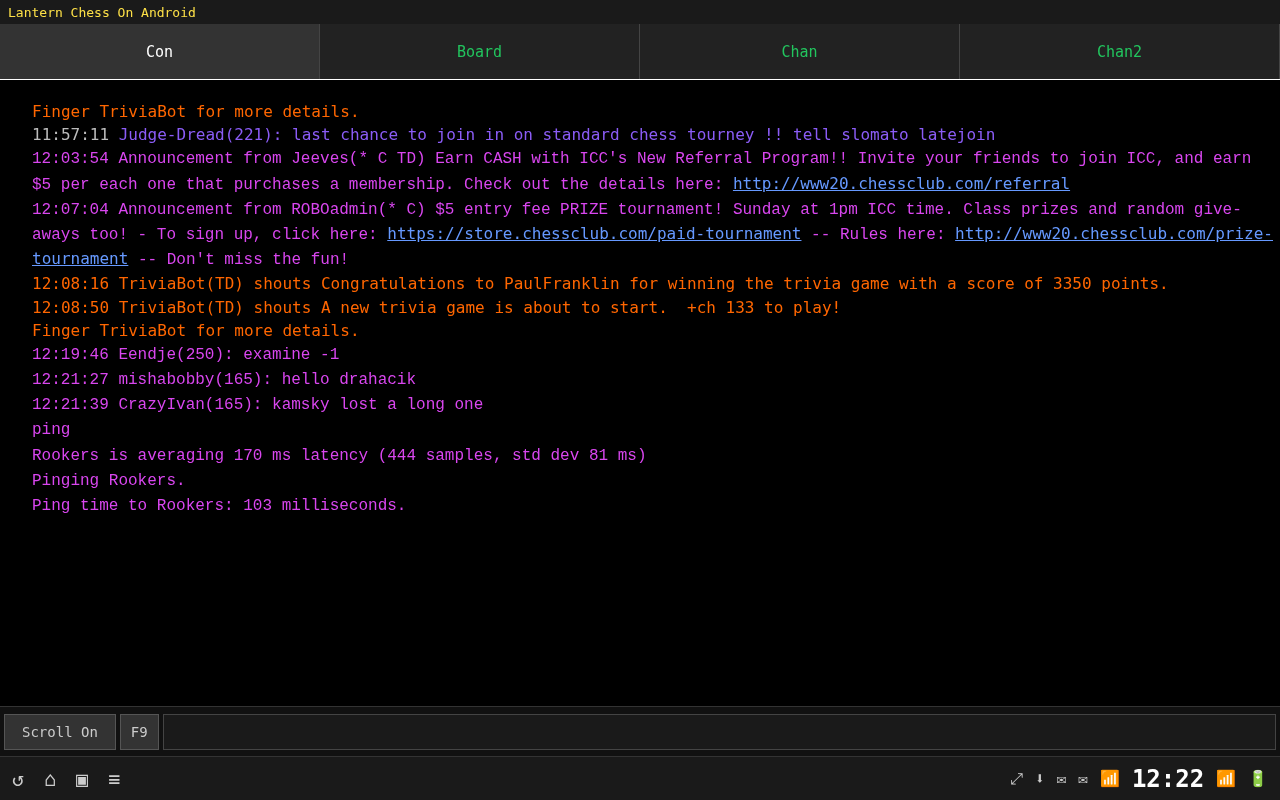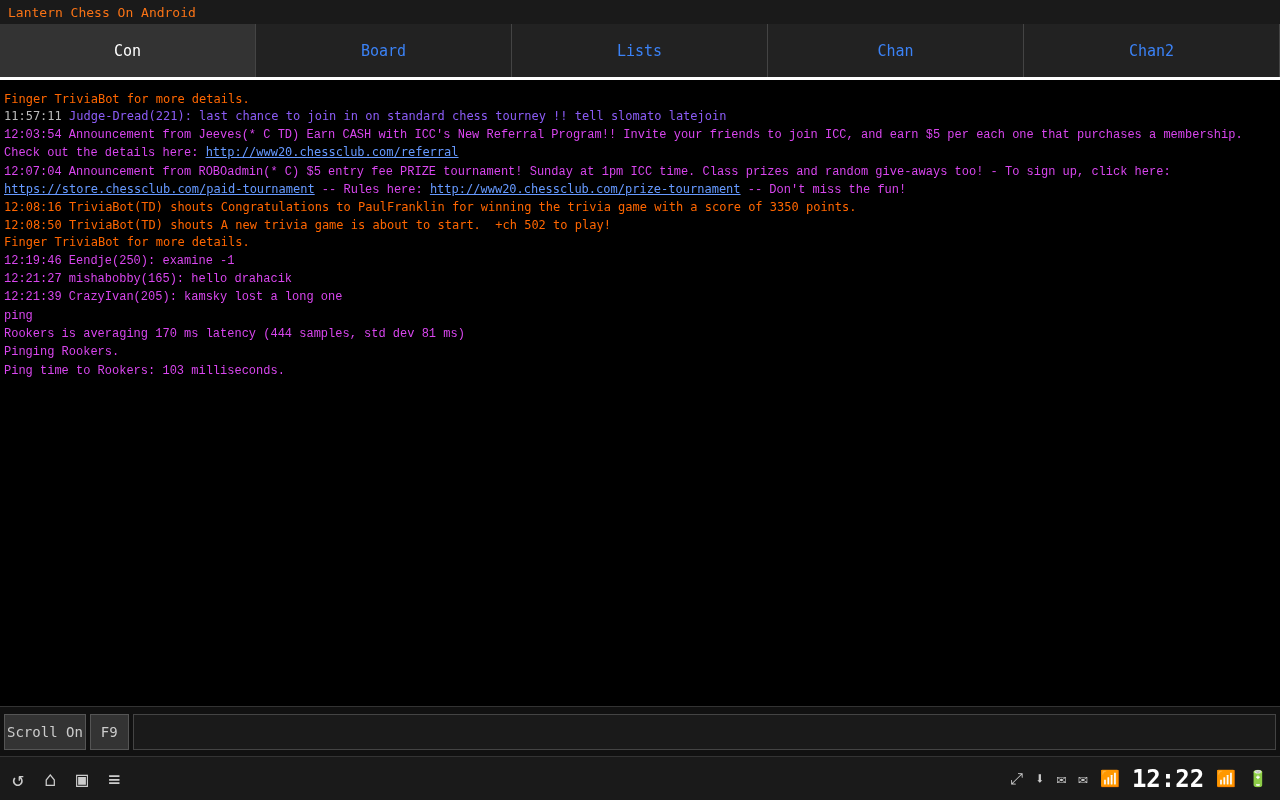--- a/index.html
+++ b/index.html
@@ -1,57 +1,58 @@
 <!DOCTYPE html>
 <html><head>
   <meta charset="utf-8">
   <style>
     * { margin: 0; padding: 0; box-sizing: border-box; }
     body { background: #000; color: #ccc; font-family: monospace; font-size: 14px; width: 1280px; height: 800px; overflow: hidden; display: flex; flex-direction: column; }
 
     #title-bar {
       background: #1a1a1a;
-      color: #f97316;
+      color: #fde047;
       padding: 4px 8px;
       font-size: 13px;
       height: 24px;
       display: flex;
       align-items: center;
     }
 
     #tab-bar {
       display: flex;
       height: 56px;
       background: #222;
-      border-bottom: 3px solid #ffffff;
+      border-bottom: 1px solid #ffffff;
     }
 
     .tab {
       flex: 1;
       display: flex;
       align-items: center;
       justify-content: center;
-      color: #3b82f6;
+      color: #22c55e;
       font-size: 15px;
       border-right: 1px solid #444;
       cursor: pointer;
     }
 
     .tab.active {
       background: #333;
       color: #fff;
     }
 
     #chat-area {
       flex: 1;
       background: #000;
-      padding: 11px 4px;
+      padding: 20px 4px;
       overflow: hidden;
-      font-size: 12px;
+      font-size: 16px;
       line-height: 1.45;
+      margin-left: 28px;
     }
 
     .chat-line { white-space: pre-wrap; word-break: break-word; }
     .color-white { color: #d946ef; font-family: Liberation Mono, monospace; }
     .color-cyan { color: #8b5cf6; }
     .color-orange { color: #ff6600; }
     .color-gray { color: #bbbbbb; }
     .color-link { color: #6699ff; text-decoration: underline; }
 
     #bottom-bar {
@@ -59,21 +60,21 @@
       background: #111;
       display: flex;
       align-items: center;
       border-top: 1px solid #333;
     }
 
     #scroll-on-btn {
       background: #333;
       color: #ccc;
       border: 1px solid #555;
-      padding: 6px 2px;
+      padding: 6px 17px;
       font-size: 14px;
       font-family: monospace;
       margin-left: 4px;
       cursor: pointer;
       height: 36px;
     }
 
     #f9-btn {
       background: #333;
       color: #ccc;
@@ -137,37 +138,36 @@
 </head>
 <body>
 
 <div id="title-bar">
   <span>Lantern Chess On Android</span>
 </div>
 
 <div id="tab-bar">
   <div class="tab active">Con</div>
   <div class="tab">Board</div>
-  <div class="tab">Lists</div>
   <div class="tab">Chan</div>
   <div class="tab">Chan2</div>
 </div>
 
 <div id="chat-area">
 
 <div class="chat-line"><span class="color-orange">Finger TriviaBot for more details.</span></div>
     <div class="chat-line"><span class="color-gray">11:57:11 </span><span class="color-cyan">Judge-Dread(221): last chance to join in on standard chess tourney !! tell slomato latejoin</span></div>
     <div class="chat-line"><span class="color-white">12:03:54 Announcement from Jeeves(* C TD) Earn CASH with ICC's New Referral Program!! Invite your friends to join ICC, and earn $5 per each one that purchases a membership. Check out the details here: </span><span class="color-link">http://www20.chessclub.com/referral</span></div>
     <div class="chat-line"><span class="color-white">12:07:04 Announcement from ROBOadmin(* C) $5 entry fee PRIZE tournament! Sunday at 1pm ICC time. Class prizes and random give-aways too! - To sign up, click here: </span><span class="color-link">https://store.chessclub.com/paid-tournament</span><span class="color-white"> -- Rules here: </span><span class="color-link">http://www20.chessclub.com/prize-tournament</span><span class="color-white"> -- Don't miss the fun!</span></div>
     <div class="chat-line"><span class="color-orange">12:08:16 TriviaBot(TD) shouts Congratulations to PaulFranklin for winning the trivia game with a score of 3350 points.</span></div>
-    <div class="chat-line"><span class="color-orange">12:08:50 TriviaBot(TD) shouts A new trivia game is about to start.  +ch 502 to play!
+    <div class="chat-line"><span class="color-orange">12:08:50 TriviaBot(TD) shouts A new trivia game is about to start.  +ch 133 to play!
 Finger TriviaBot for more details.</span></div>
     <div class="chat-line"><span class="color-white">12:19:46 Eendje(250): examine -1</span></div>
     <div class="chat-line"><span class="color-white">12:21:27 mishabobby(165): hello drahacik</span></div>
-    <div class="chat-line"><span class="color-white">12:21:39 CrazyIvan(205): kamsky lost a long one</span></div>
+    <div class="chat-line"><span class="color-white">12:21:39 CrazyIvan(165): kamsky lost a long one</span></div>
     <div class="chat-line"><span class="color-white">ping</span></div>
     <div class="chat-line"><span class="color-white">Rookers is averaging 170 ms latency (444 samples, std dev 81 ms)</span></div>
     <div class="chat-line"><span class="color-white">Pinging Rookers.</span></div>
     <div class="chat-line"><span class="color-white">Ping time to Rookers: 103 milliseconds.</span></div>
   </div>
 
 <div id="bottom-bar">
   <button id="scroll-on-btn">Scroll On</button>
   <button id="f9-btn">F9</button>
   <input id="input-field" type="text" style="">

